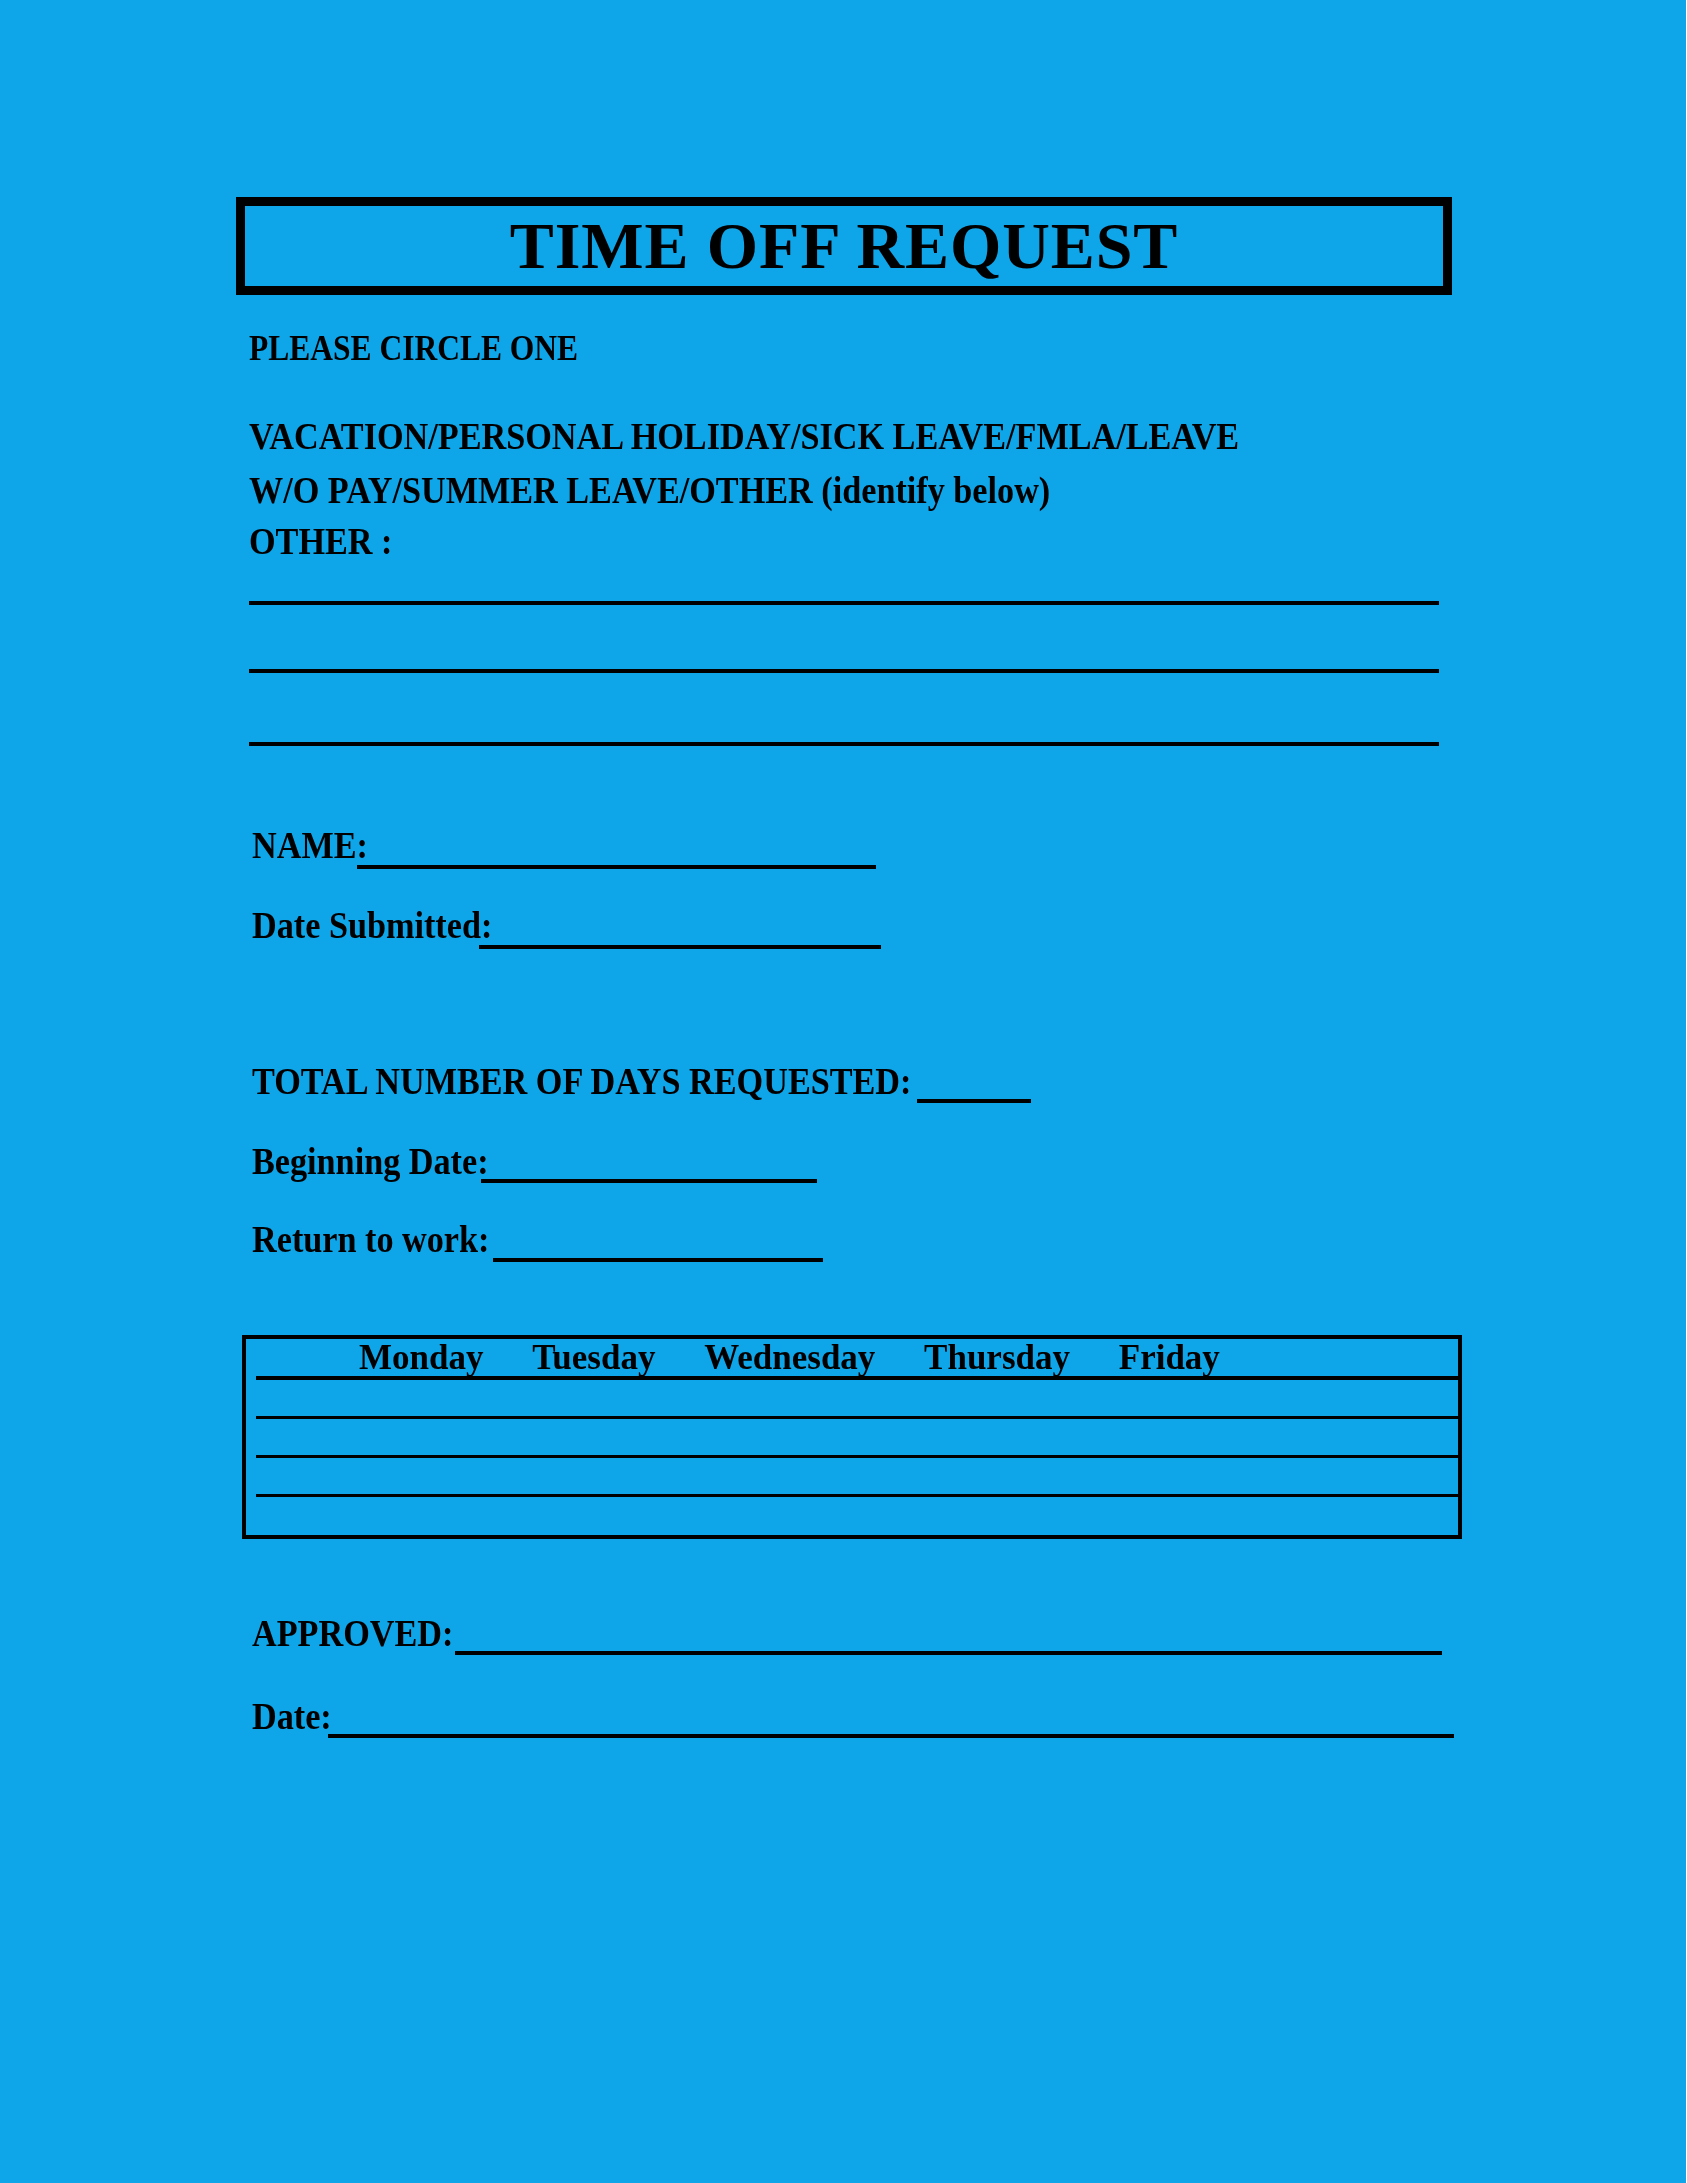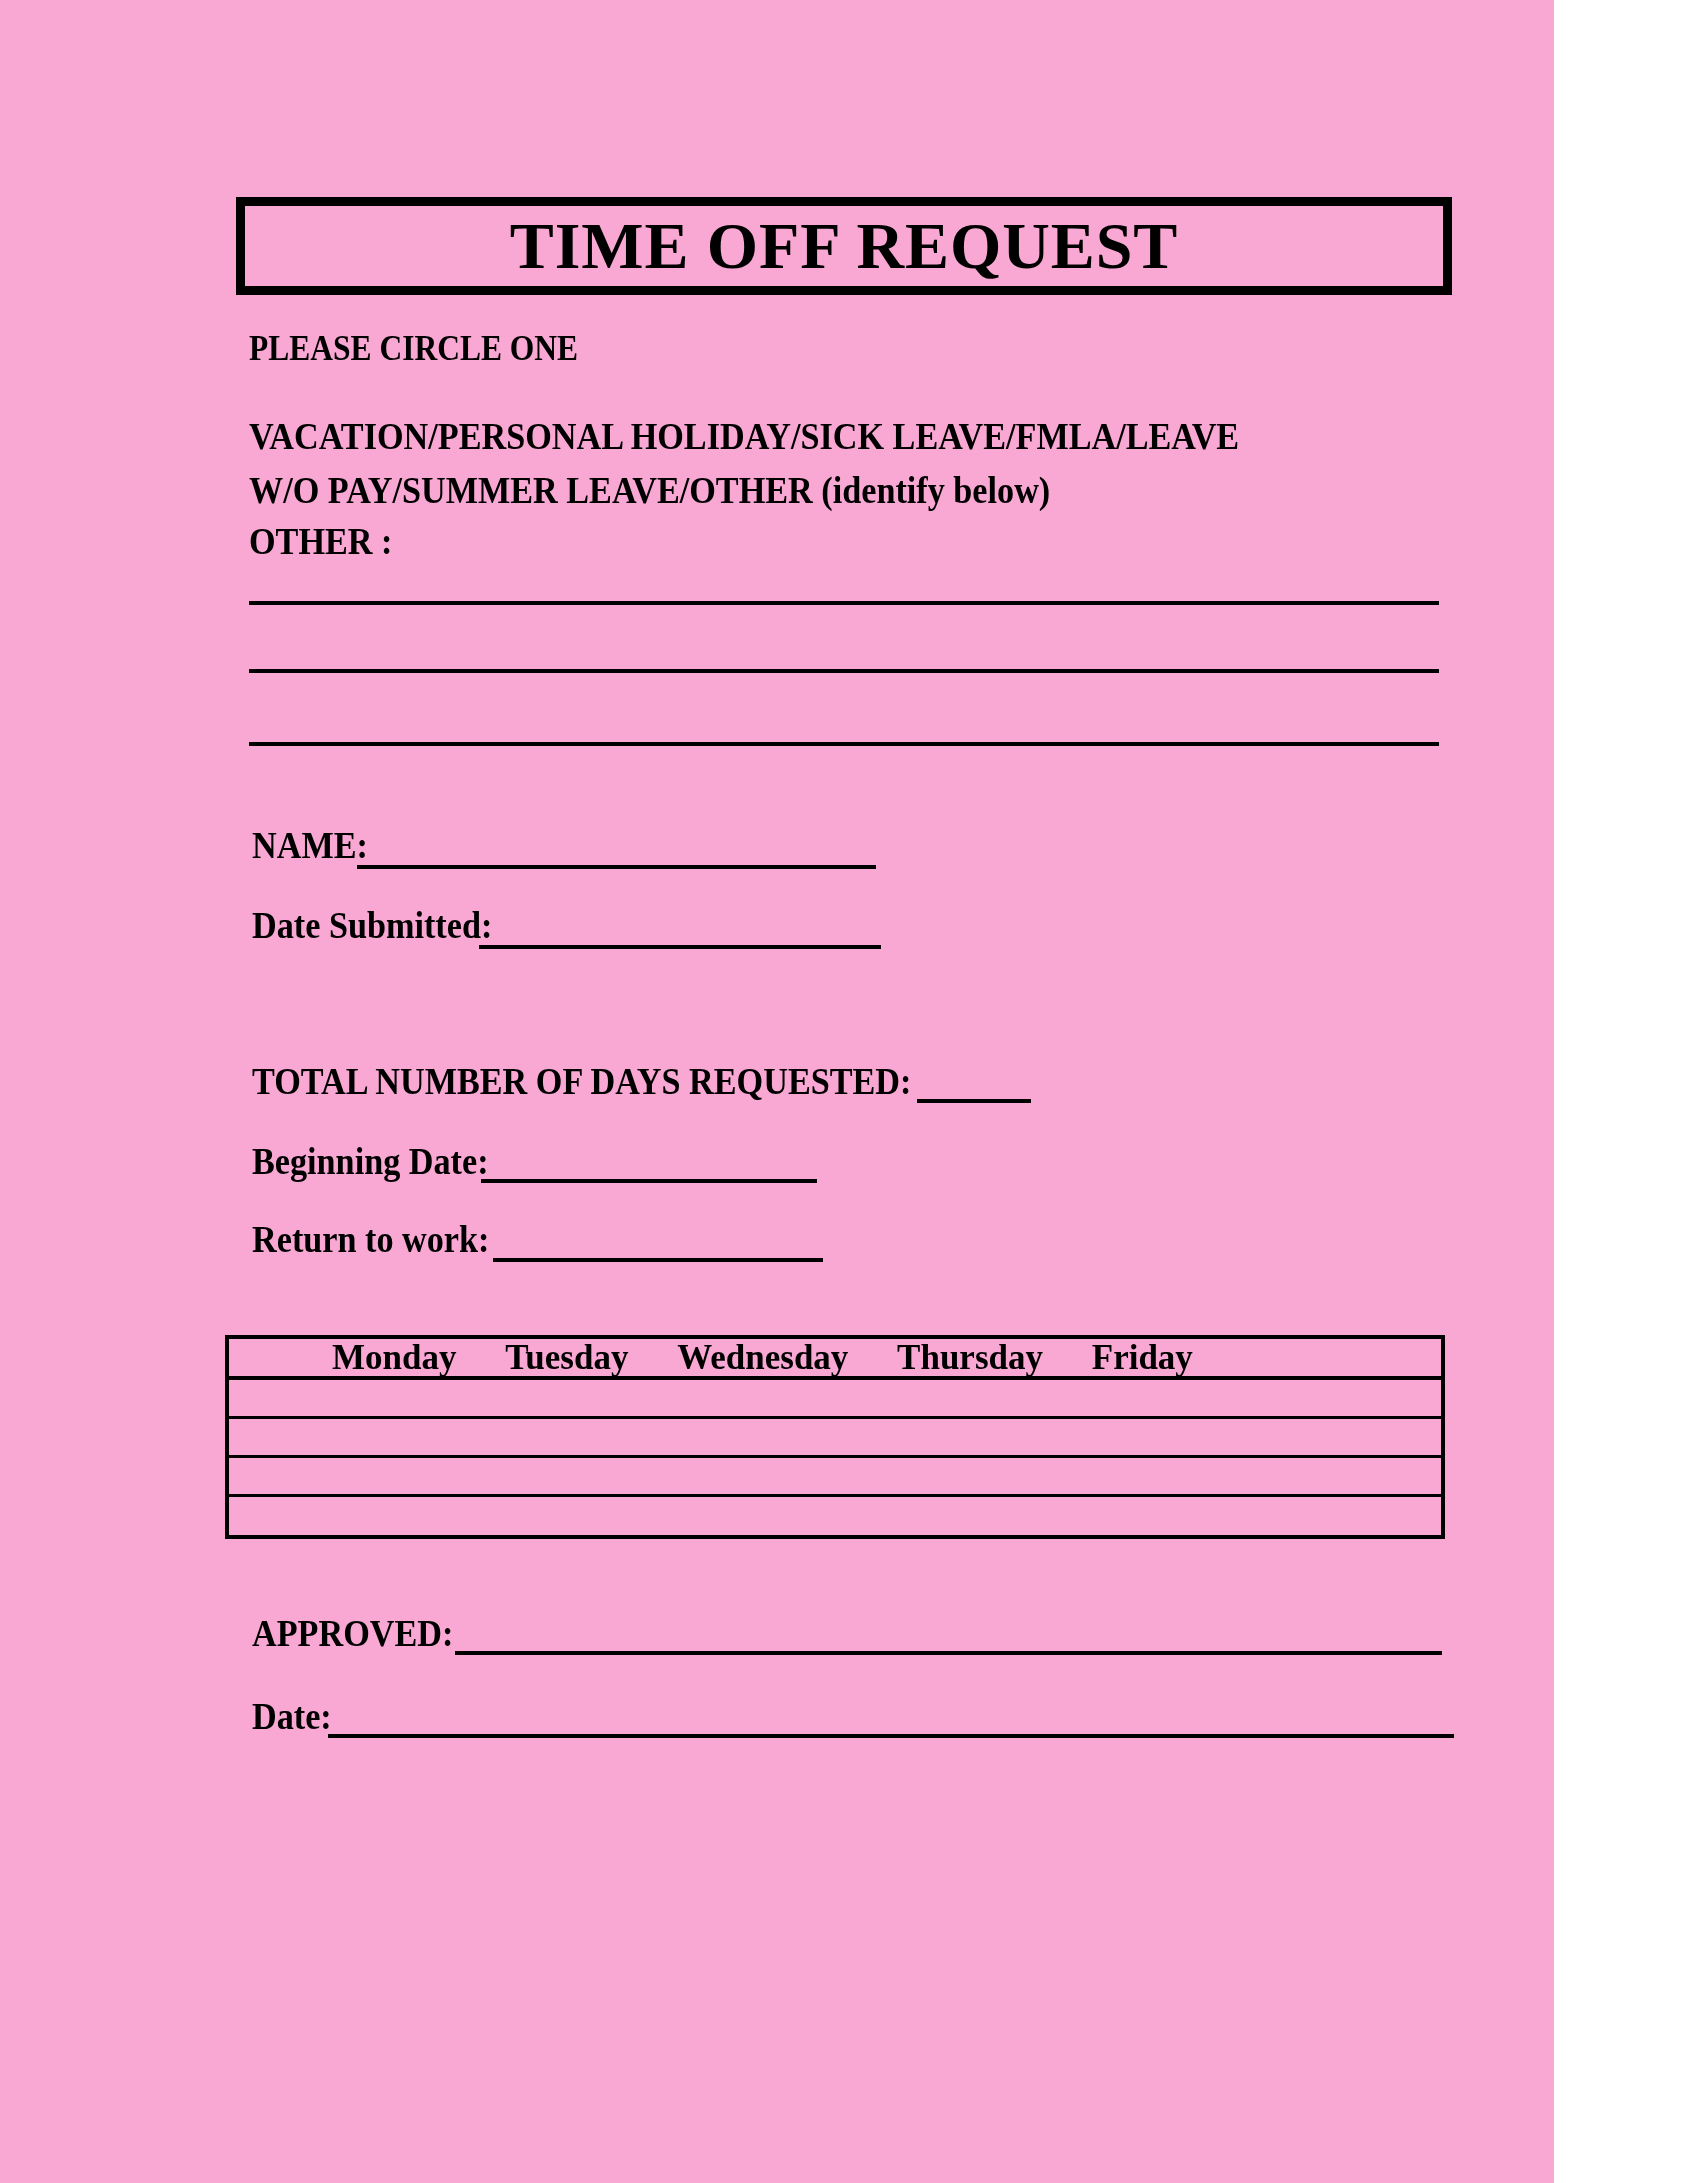--- a/index.html
+++ b/index.html
@@ -1,19 +1,19 @@
 <!DOCTYPE html>
 <html style="font-size:14px"><head>
 <meta charset="utf-8">
 <style>
   html,body{margin:0;padding:0;background:#ffffff;}
   .page{
     position:relative;
-    width:1554px;height:2184px;
-    background:#f9a8d4;
+    width:1686px;height:2184px;
+    background:#0ea5e9;
     color:#000000;
     font-family:"Liberation Serif","DejaVu Serif",serif;
     font-weight:bold;
     overflow:hidden;
   }
   .lbl{
     position:absolute;
     line-height:1;
     white-space:nowrap;
     transform:scaleX(0.9);
@@ -58,24 +58,25 @@
   .name-line{left:357px;top:865px;width:519px;}
   .datesub-line{left:479px;top:945px;width:402px;}
   .total-line{left:917px;top:1099px;width:114px;}
   .begin-line{left:481px;top:1179px;width:336px;}
   .return-line{left:493px;top:1258px;width:330px;}
   .approved-line{left:455px;top:1651px;width:987px;}
   .date-line{left:328px;top:1734px;width:1126px;}
   
   .sched{
     position:absolute;
-    left:225px;top:1335px;
+    left:242px;top:1335px;
     width:1220px;height:204px;
     border:4.4px solid #000000;
     box-sizing:border-box;
+    padding-left:10px;
   }
   .sched-header{
     height:37px;
     border-bottom:4.4px solid #000000;
     padding-left:103px;
     font-size:35px;
     line-height:37px;
     white-space:nowrap;
   }
   .sched-header span{display:inline-block;margin-right:40px;}

